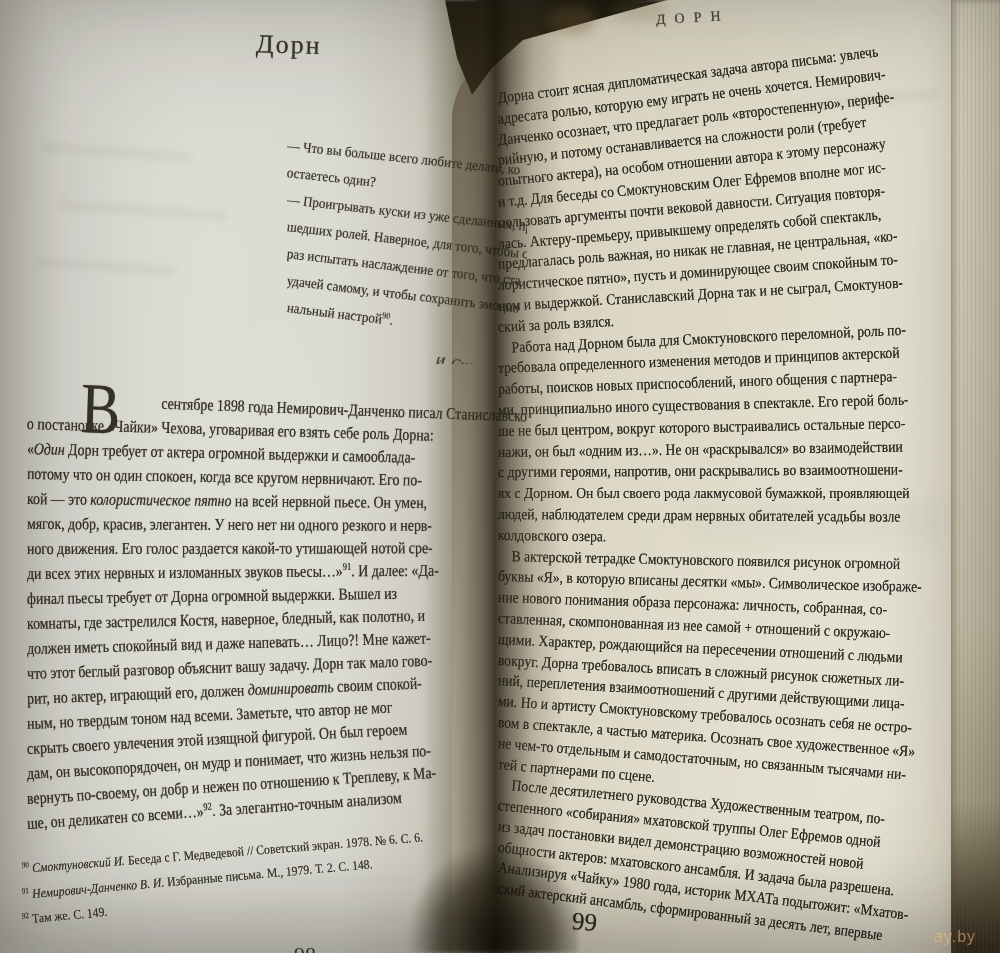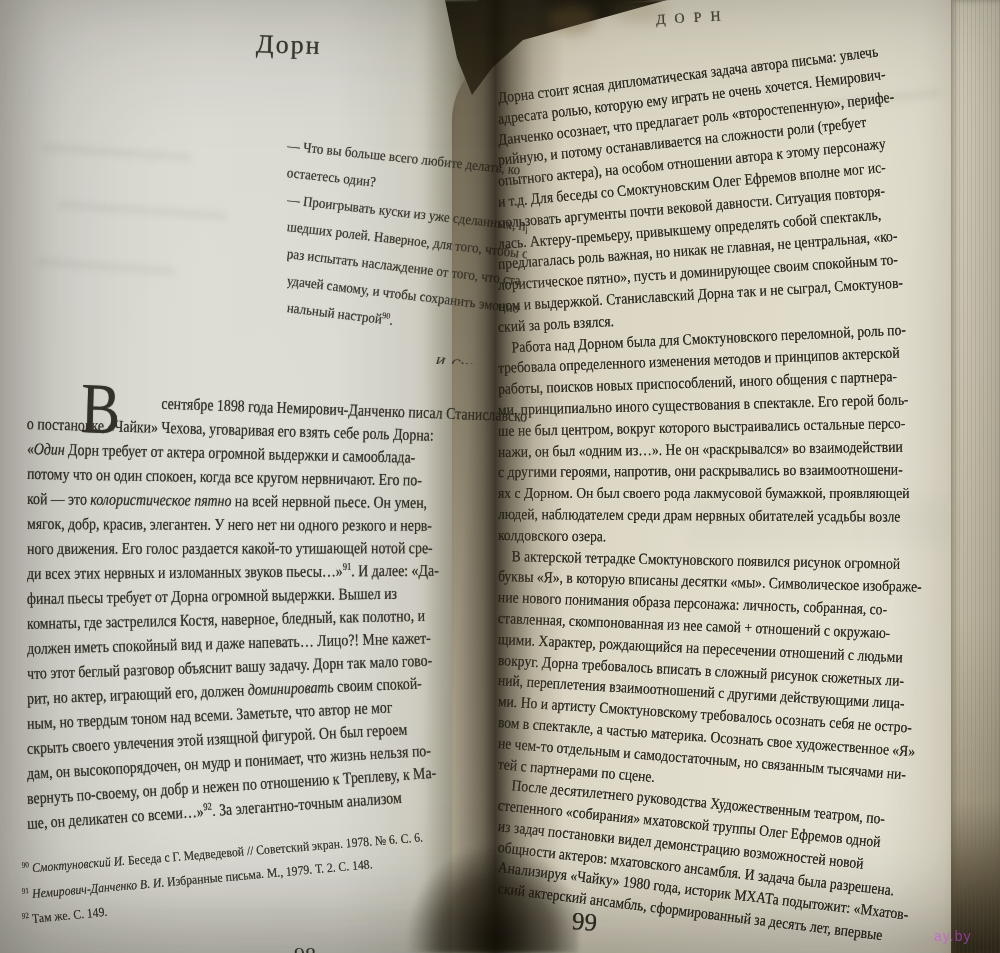--- a/index.html
+++ b/index.html
@@ -96,22 +96,22 @@
     text-shadow:0 0 .7px rgba(80,76,62,.7);
   }
   .right-body{
     position:absolute;left:498px;top:88px;width:460px;height:870px;z-index:4;
     font-size:15.5px;line-height:20.8px;color:#2c2a23;text-shadow:0 0 .6px rgba(55,52,42,.85);
   }
   sup{font-size:.62em;line-height:0;}
   .pn-left{position:absolute;left:294px;top:942px;z-index:4;font-size:22px;color:#3a382f;}
   .pn-right{position:absolute;left:572px;top:908px;z-index:4;font-size:25px;color:#302e26;
     transform:rotate(4deg);text-shadow:0 0 .7px rgba(60,56,44,.8);}
-  .watermark{position:absolute;left:934px;top:928px;z-index:8;font-size:14px;
-    font-family:"Liberation Sans",sans-serif;color:#d946ef;opacity:.55;letter-spacing:1px;}
+  .watermark{position:absolute;left:934px;top:928px;z-index:8;font-size:16px;
+    font-family:"Liberation Sans",sans-serif;color:#fdba74;opacity:.55;letter-spacing:1px;}
 </style>
 </head>
 <body>
 
 <div class="page page-left"></div>
 <div class="page page-right"></div>
 <div class="fore-edge"></div>
 <div class="top-wedge"></div>
 <div class="stain1"></div>
 <div class="stain2"></div>

